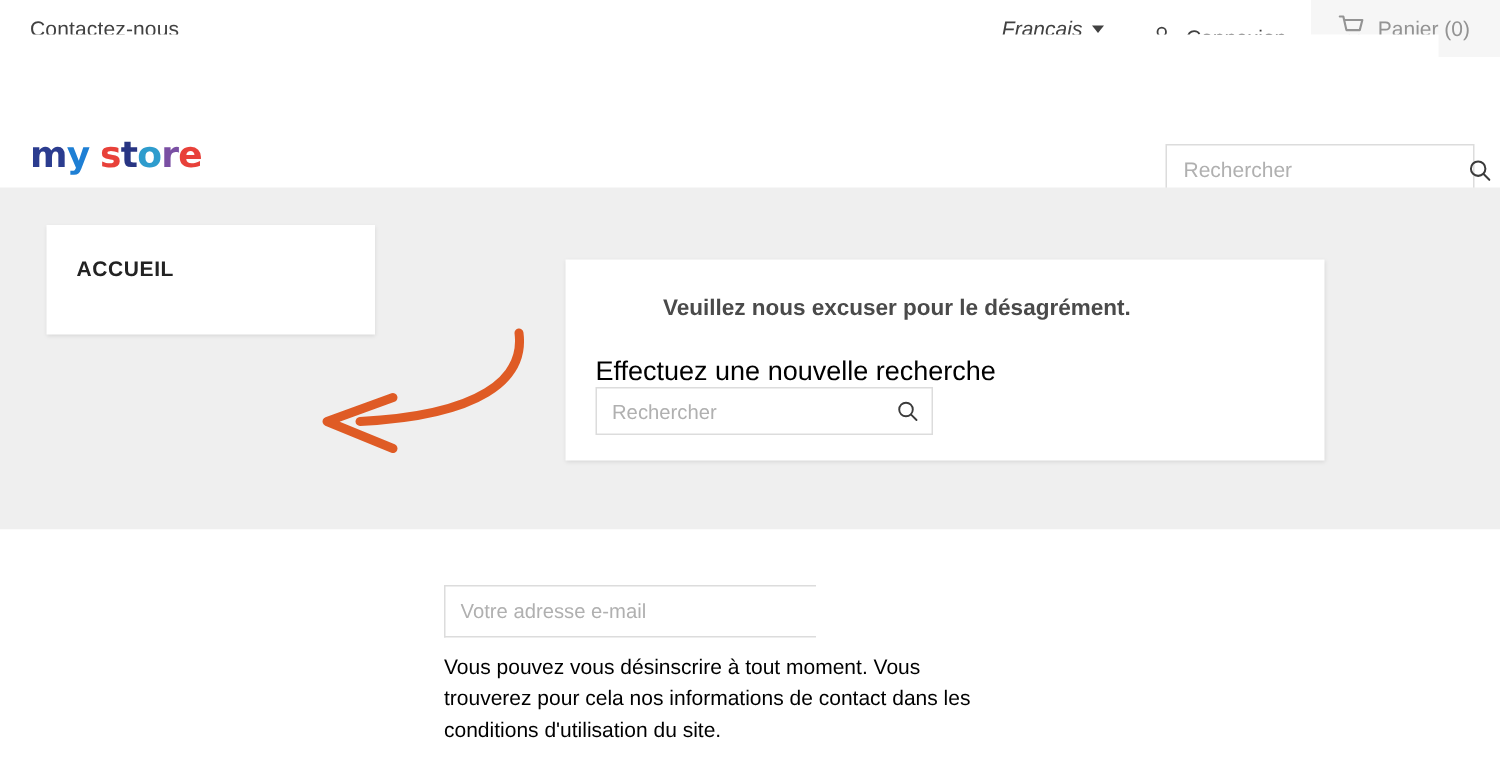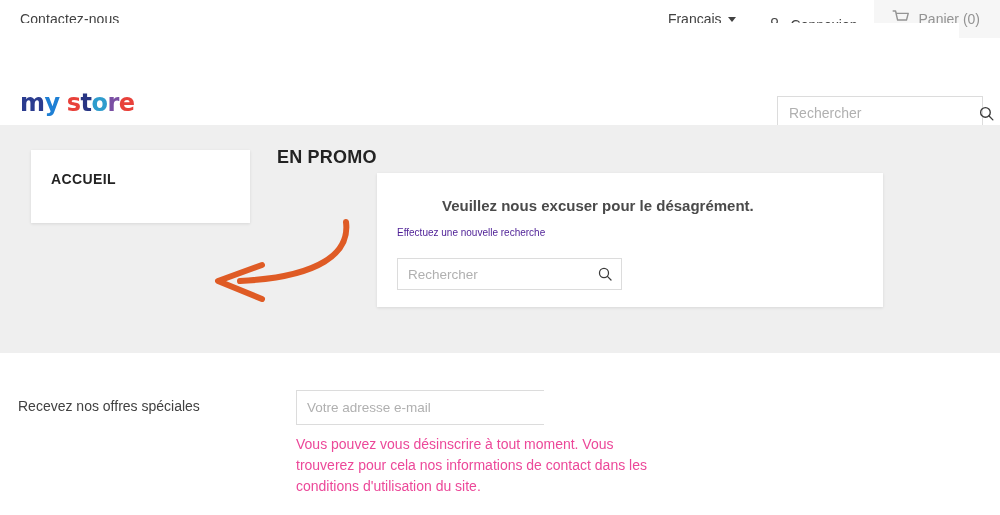--- a/index.html
+++ b/index.html
@@ -19,21 +19,21 @@
   }
   .contact-link {
     margin-left: 20px; font-size: 14px; color: #414141; letter-spacing: .1px;
     cursor: pointer;
   }
   .topnav-right {
     margin-left: auto; display: flex; align-items: stretch; height: 38px;
   }
   .lang-switch {
     display: flex; align-items: center; gap: 6px;
-    font-size: 14px; color: #414141; padding: 12px 18px; cursor: pointer;
+    font-size: 14px; color: #414141; padding: 12px 18px; cursor: pointer; font-style: italic;
   }
   .caret-down {
     width: 0; height: 0; border-left: 4.5px solid transparent;
     border-right: 4.5px solid transparent; border-top: 5px solid #414141;
     margin-top: 2px;
   }
   .signin {
     display: flex; align-items: center; gap: 8px;
     font-size: 14px; color: #414141; padding: 12px 16px 0 12px; cursor: pointer;
   }
@@ -114,22 +114,22 @@
 
   .content-card {
     position: absolute; left: 377px; top: 173px; width: 506px; height: 134px;
     background: #fff; box-shadow: 0 1px 3px rgba(0,0,0,0.10);
   }
   .card-title {
     position: absolute; left: 20px; top: 24px;
     font-size: 15px; font-weight: 700; color: #4a4a4a; margin-left: 45px;
   }
   .card-sub {
-    position: absolute; left: 20px; top: 54px;
-    font-size: 10px; color: #4c1d95;
+    position: absolute; left: 20px; top: 64px;
+    font-size: 18px; color: #000000;
   }
   .card-search {
     position: absolute; left: 20px; top: 85px; width: 225px; height: 32px;
     border: 1px solid #dcdcdc; background: #fff; display: flex; align-items: center;
   }
   .card-search input {
     flex: 1; border: 0; outline: 0; font-size: 13.5px; color: #7a7a7a;
     padding: 0 4px 0 10px; font-family: "Liberation Sans", sans-serif;
     background: transparent;
   }
@@ -161,21 +161,21 @@
   }
   .nl-input input::placeholder { color: #b0b0b0; }
   .nl-btn {
     position: absolute; left: 544px; top: 390px; width: 119px; height: 35px;
     background: #2fb5d2; color: #fff; border: 0; cursor: pointer;
     font-family: "Liberation Sans", sans-serif;
     font-size: 13px; font-weight: 700; letter-spacing: .6px;
   }
   .nl-note {
     position: absolute; left: 296px; top: 434px; width: 370px;
-    font-size: 14px; color: #ec4899; line-height: 21px;
+    font-size: 14px; color: #000000; line-height: 21px;
   }
 </style>
 </head>
 <body>
 
 <div class="page">
 
   <div class="topnav">
     <a class="contact-link">Contactez-nous</a>
 
@@ -228,21 +228,20 @@
     </div>
   </div>
 
   <div class="main-area"></div>
 
   <div class="side-block" id="block-accueil">
     <div class="block-title-caps">ACCUEIL</div>
   </div>
 
 
-  <div class="promo-heading">EN PROMO</div>
 
   <div class="content-card">
     <div class="card-title">Veuillez nous excuser pour le désagrément.</div>
     <div class="card-sub">Effectuez une nouvelle recherche</div>
     <div class="card-search">
       <input type="text" placeholder="Rechercher" style="">
       <button class="search-btn">
         <span class="ico">
           <svg width="16" height="16" viewBox="0 0 24 24" fill="none" stroke="#3b3b3b" stroke-width="1.9" stroke-linecap="round">
             <circle cx="10.5" cy="10.5" r="6.8"></circle>
@@ -253,21 +252,20 @@
     </div>
   </div>
 
   <svg class="arrow-svg" viewBox="0 0 170 110">
     <path d="M146 17 C 150 48, 120 72, 40 76" fill="none" stroke="#df5b25" stroke-width="6" stroke-linecap="round"></path>
     <path d="M62 60 L 18 76 L 62 94" fill="none" stroke="#df5b25" stroke-width="6" stroke-linecap="round" stroke-linejoin="round"></path>
   </svg>
 
   <div class="footer"></div>
 
-  <div class="nl-label">Recevez nos offres spéciales</div>
 
   <div class="nl-input">
     <input type="text" placeholder="Votre adresse e-mail" style="">
   </div>
 
 
   <div class="nl-note">Vous pouvez vous désinscrire à tout moment. Vous trouverez pour cela nos informations de contact dans les conditions d'utilisation du site.</div>
 
 </div>
 

